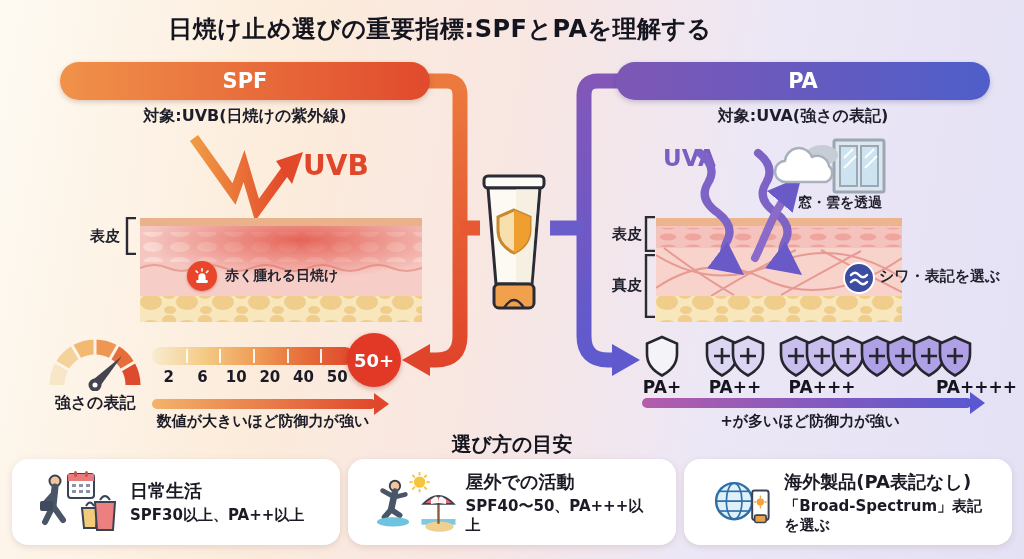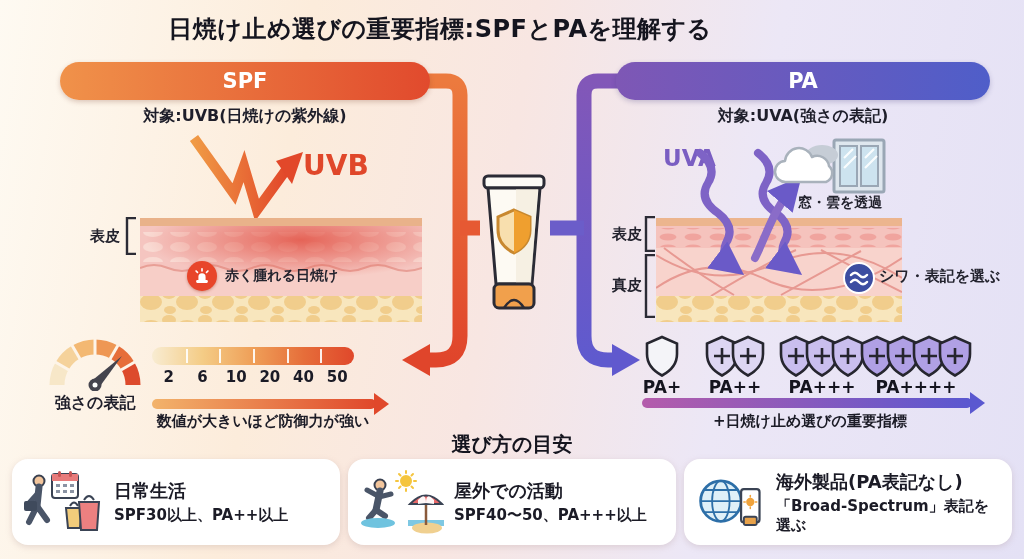--- a/index.html
+++ b/index.html
@@ -59,21 +59,21 @@
   .plus-mark { stroke:#26262f; stroke-width:2.6; fill:none; }
   .g1 .shield-body { fill:#f4f4f8; }
   .g2 .shield-body { fill:#ddd6f3; }
   .g3 .shield-body { fill:#c9beee; }
   .g4 .shield-body { fill:#b0a0e5; }
   .pa-level-label { top:377px; text-align:center; font-size:17px; font-weight:800; color:#15151f; }
 
   .guide-heading { top:431px; left:0; width:1024px; text-align:center; font-size:20px; font-weight:800; color:#15151f; }
   .cards { left:12px; top:459px; width:1000px; display:flex; gap:8px; }
   .card { flex:1; height:86px; background:#fff; border-radius:16px; box-shadow:0 2px 6px rgba(170,140,140,.28);
-    display:flex; align-items:center; padding:8px 12px; gap:10px; }
+    display:flex; align-items:center; padding:8px 28px; gap:10px; }
   .card-title { font-size:18px; font-weight:800; color:#1b1b26; }
   .card-desc { font-size:15px; font-weight:700; color:#1b1b26; margin-top:3px; }
 </style>
 </head>
 <body>
 
 <div id="canvas">
 
   <div class="abs title">日焼け止め選びの重要指標:SPFとPAを理解する</div>
 
@@ -187,20 +187,21 @@
     <div class="tick" style="left:83.3%"></div>
   </div>
   <div class="abs scale-ticks">
     <span>2</span>
     <span>6</span>
     <span>10</span>
     <span>20</span>
     <span>40</span>
     <span>50</span>
   </div>
+  <div class="abs scale-max">50+</div>
   <div class="abs note-arrow orange-arrow"></div>
   <div class="abs note-text orange-note">数値が大きいほど防御力が強い</div>
 
   <svg class="abs" style="left:478px;top:172px;" width="72" height="148" viewBox="0 0 72 148">
     <rect x="6" y="4" width="60" height="12" rx="4" fill="#fdfbf6" stroke="#2b2b35" stroke-width="3"></rect>
     <path d="M10 16 L62 16 L54 112 L18 112 Z" fill="#fdfaf3" stroke="#2b2b35" stroke-width="3" stroke-linejoin="round"></path>
     <path d="M38 17 L60 17 L53 111 L38 111 Z" fill="#f1e8d6" opacity="0.55"></path>
     <path d="M36 38 L52 45 V58 C52 70 44 77 36 81 C28 77 20 70 20 58 V45 Z" fill="#f8dfae" stroke="#c8882f" stroke-width="3"></path>
     <path d="M36 38 L52 45 V58 C52 70 44 77 36 81 Z" fill="#ef9f2f"></path>
     <rect x="16" y="112" width="40" height="24" rx="5" fill="#f1a04c" stroke="#2b2b35" stroke-width="3"></rect>
@@ -329,23 +330,23 @@
         <path class="plus-mark" d="M18 13 V29 M10 21 H26"></path>
       </svg>
     <svg width="36" height="42" viewBox="0 0 36 42">
         <path class="shield-body" d="M18 2 L33 8.5 V19 C33 29.5 26.5 36 18 40.5 C9.5 36 3 29.5 3 19 V8.5 Z"></path>
         <path class="plus-mark" d="M18 13 V29 M10 21 H26"></path>
       </svg>
   </div>
   <div class="abs pa-level-label" style="left:640px;width:44px;">PA+</div>
   <div class="abs pa-level-label" style="left:704px;width:62px;">PA++</div>
   <div class="abs pa-level-label" style="left:778px;width:88px;">PA+++</div>
-  <div class="abs pa-level-label" style="left:859px;width:114px;">PA++++</div>
+  <div class="abs pa-level-label" style="left:903px;width:114px;text-align:right;">PA++++</div>
   <div class="abs note-arrow purple-arrow"></div>
-  <div class="abs note-text purple-note">+日焼け止め選びの重要指標</div>
+  <div class="abs note-text purple-note">+が多いほど防御力が強い</div>
 
   <div class="abs guide-heading">選び方の目安</div>
   <div class="abs cards">
 
     <div class="card">
       <svg width="80" height="64" viewBox="0 0 80 64">
         <rect x="28" y="4" width="26" height="24" rx="3" fill="#ffffff" stroke="#3a4354" stroke-width="2"></rect>
         <path d="M28 4 h26 v7 h-26 Z" fill="#e87b7b"></path>
         <rect x="34" y="1" width="3" height="6" rx="1.5" fill="#c95555"></rect>
         <rect x="45" y="1" width="3" height="6" rx="1.5" fill="#c95555"></rect>

